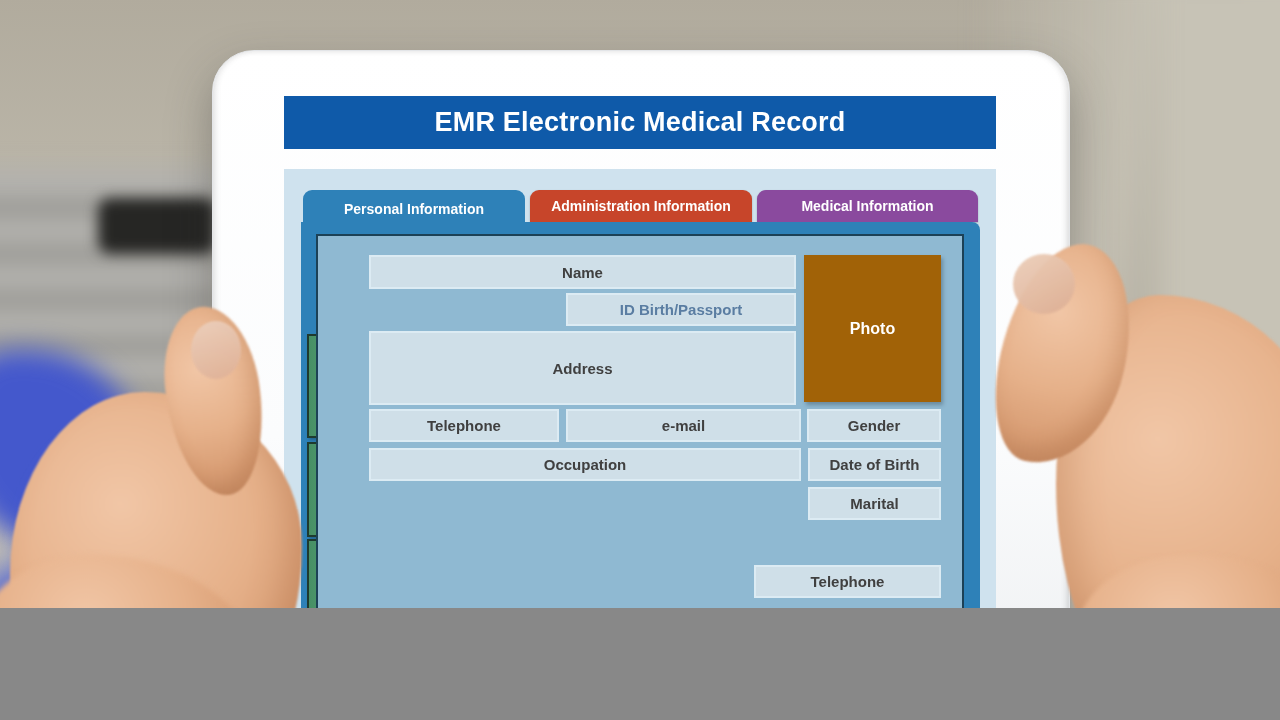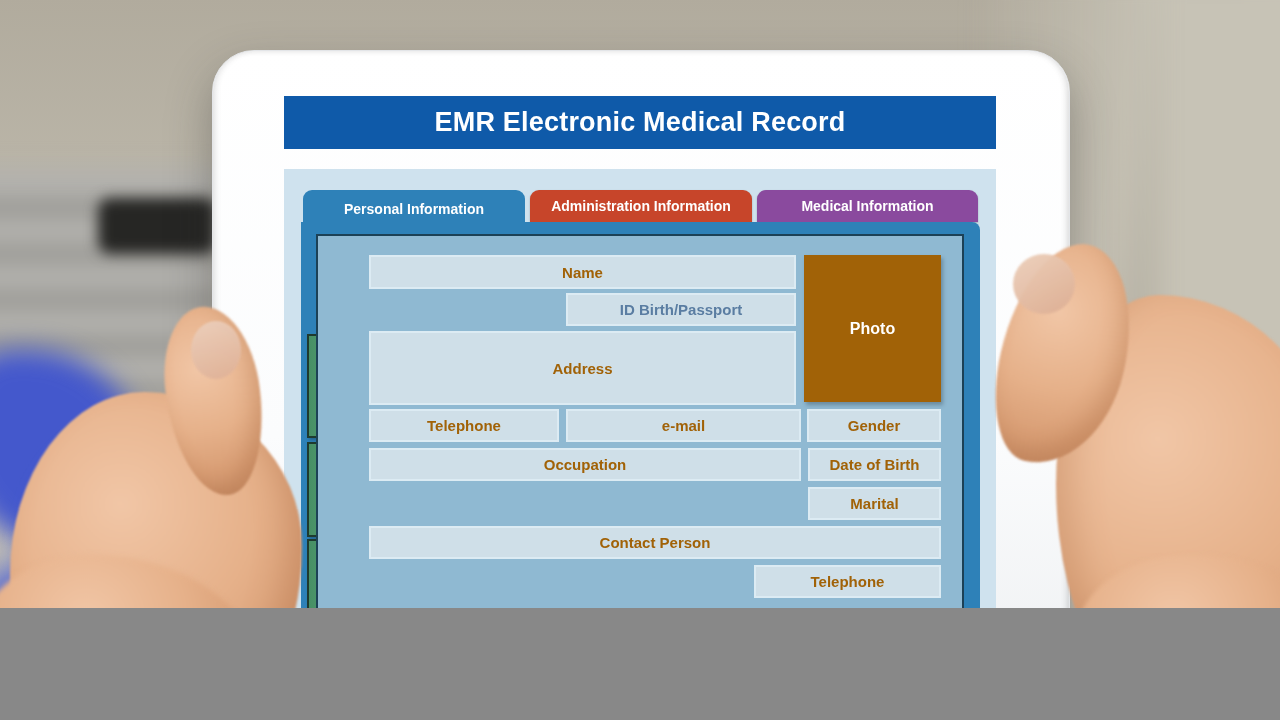--- a/index.html
+++ b/index.html
@@ -74,21 +74,21 @@
   .side-history{left:17px;top:25px;width:37px;height:85px;background:#b7cddb;}
   .side-green{left:6px;width:42px;background:linear-gradient(90deg,#478f65,#57a476);
     border:2px solid #1f3a2e;box-sizing:border-box;box-shadow:2px 2px 3px rgba(0,0,0,.25);}
   .side-social{top:112px;height:104px;}
   .side-physical{top:220px;height:95px;}
   .side-insurance{top:317px;height:101px;}
 
   
   .field{position:absolute;background:#cfdfe8;border:2px solid #dcebf3;box-sizing:border-box;
     display:flex;align-items:center;justify-content:center;
-    color:#a16207;font-weight:bold;font-size:15px;cursor:text;}
+    color:#404040;font-weight:bold;font-size:15px;cursor:text;}
   .f-name{left:51px;top:19px;width:427px;height:34px;}
   .f-nationality{left:51px;top:57px;width:190px;height:33px;}
   .f-idcard{left:248px;top:57px;width:230px;height:33px;color:#5a7da2;}
   .f-address{left:51px;top:95px;width:427px;height:74px;}
   .f-photo{left:486px;top:19px;width:137px;height:147px;background:#a16207;border:none;
     color:#fff;font-size:16px;box-shadow:2px 3px 4px rgba(0,0,0,.25);cursor:pointer;}
   .f-telephone{left:51px;top:173px;width:190px;height:33px;}
   .f-email{left:248px;top:173px;width:235px;height:33px;}
   .f-gender{left:489px;top:173px;width:134px;height:33px;}
   .f-occupation{left:51px;top:212px;width:432px;height:33px;}
@@ -191,21 +191,20 @@
             <div class="field f-name">Name</div>
             <div class="field f-idcard">ID Birth/Passport</div>
             <div class="field f-address">Address</div>
             <div class="field f-photo">Photo</div>
             <div class="field f-telephone">Telephone</div>
             <div class="field f-email">e-mail</div>
             <div class="field f-gender">Gender</div>
             <div class="field f-occupation">Occupation</div>
             <div class="field f-dob">Date of Birth</div>
             <div class="field f-marital">Marital</div>
-            <div class="field f-contact">Contact Person</div>
             <div class="field f-emtel">Telephone</div>
 
             <div class="pager">
               <span class="pg-arrow pg-prev"></span>
               <span class="pg-label">Page 1</span>
               <span class="pg-arrow pg-next"></span>
             </div>
           </div>
 
         </div>

